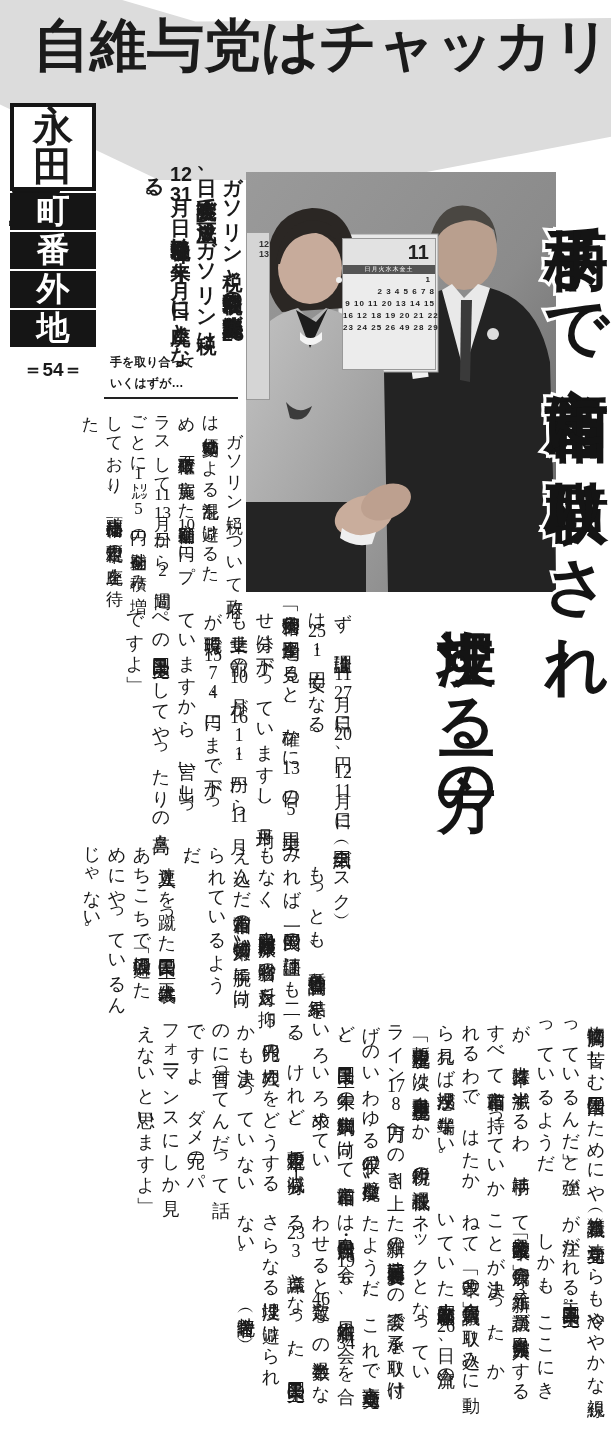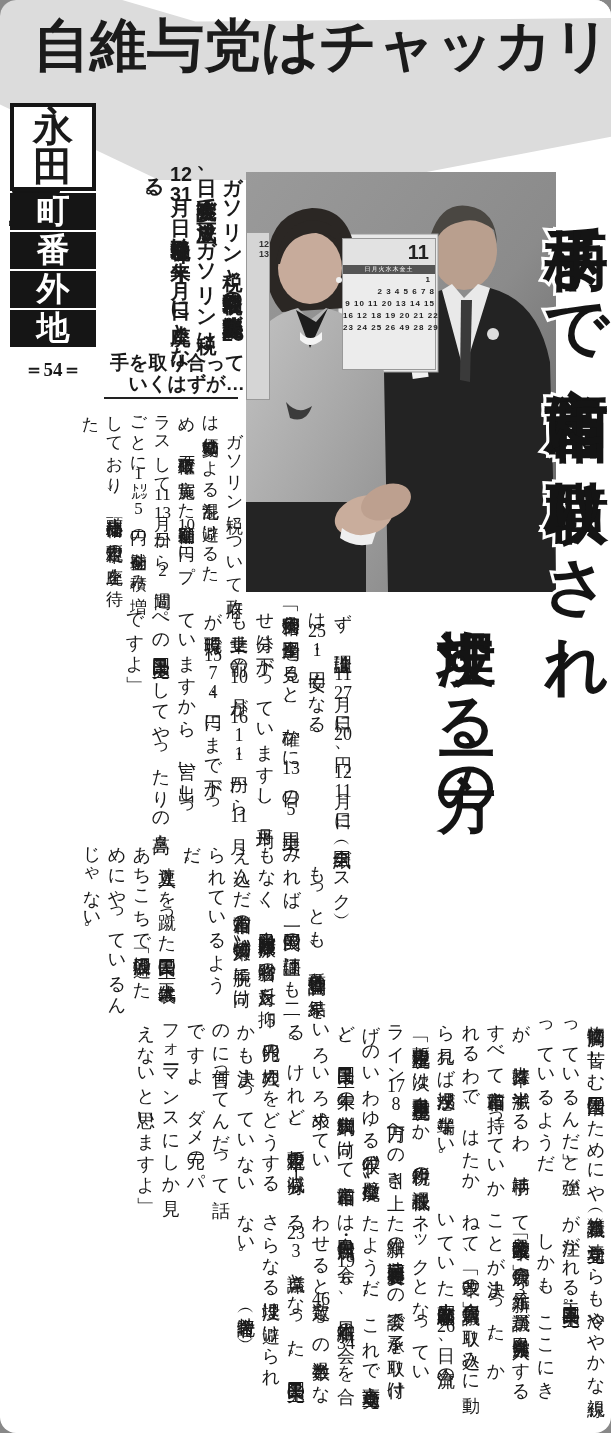--- a/index.html
+++ b/index.html
@@ -1,17 +1,17 @@
 <!DOCTYPE html>
 <html><head>
 <meta charset="utf-8">
 <style>
   html,body{margin:0;padding:0;background:#888;}
   .page{position:relative;width:611px;height:1433px;background:#fff;margin:0 auto;overflow:hidden;
-        font-family:"Liberation Serif","DejaVu Serif",serif;color:#1a1a1a;border-radius:16px;}
+        font-family:"Liberation Serif","DejaVu Serif",serif;color:#1a1a1a;}
   
   .masthead{position:absolute;left:0;top:0;width:611px;height:180px;background:#dcdcdc;}
   .masthead .wedge-top{position:absolute;inset:0;background:#fff;
         clip-path:polygon(20% 0,100% 0,100% 10%,32% 12%);}
   .masthead .wedge-br{position:absolute;inset:0;background:#fff;
         clip-path:polygon(63% 100%,100% 76%,100% 100%);}
   .masthead .wedge-bl{position:absolute;inset:0;background:#fff;
         clip-path:polygon(0 58%,26% 100%,0 100%);}
   .mh-line1{position:absolute;left:33px;top:8px;width:575px;font-size:57px;font-weight:900;
         letter-spacing:0px;white-space:nowrap;color:#1b1b1b;}
@@ -19,21 +19,21 @@
   .mh-line2 .em{font-family:"Liberation Sans","DejaVu Sans",sans-serif;font-size:86px;font-weight:900;letter-spacing:-2px;}
   .mh-line2 .rest{font-size:80px;font-weight:900;letter-spacing:-1px;}
   
   .badge{position:absolute;left:10px;top:103px;width:86px;}
   .badge-white{box-sizing:border-box;width:86px;height:88px;border:4px solid #151515;background:#fff;
         display:flex;flex-direction:column;align-items:center;justify-content:center;line-height:1;}
   .badge-white span{font-size:40px;font-weight:900;display:block;}
   .badge-black{box-sizing:border-box;width:86px;height:37px;margin-top:2px;background:#151515;color:#fff;
         display:flex;align-items:center;justify-content:center;font-size:33px;font-weight:900;line-height:1;}
   .badge-issue{width:86px;text-align:center;margin-top:10px;font-size:19px;font-weight:700;
-        font-family:Liberation Serif, serif;}
+        font-family:Liberation Sans, sans-serif;}
   
   .jvert{writing-mode:vertical-rl;white-space:pre-line;text-align:start;}
   .tcy{text-combine-upright:all;}
   .lead{position:absolute;left:86px;top:164px;width:160px;height:194px;font-size:20px;font-weight:700;
         line-height:26px;font-family:"Liberation Sans","DejaVu Sans",sans-serif;}
   .band{position:absolute;font-size:18px;line-height:25px;letter-spacing:1px;}
   .band-a{left:2px;top:404px;width:244px;height:188px;font-size:17px;line-height:24px;}
   .band-b{left:6px;top:600px;width:350px;height:230px;line-height:26px;}
   .band-c{left:6px;top:834px;width:348px;height:176px;}
   .band-d{left:2px;top:1012px;width:606px;height:188px;}
@@ -41,22 +41,22 @@
   
   .photo{position:absolute;left:246px;top:172px;width:310px;height:420px;background:#777;overflow:hidden;}
   .calendar{position:absolute;left:96px;top:66px;width:92px;height:130px;background:#ececec;
         border:1px solid #999;font-family:"Liberation Sans","DejaVu Sans",sans-serif;}
   .cal-head{display:flex;align-items:center;justify-content:flex-end;height:26px;background:#e2e2e2;padding:0 6px;}
   .cal-month{font-size:20px;font-weight:900;color:#222;}
   .cal-dow{font-size:6px;background:#555;color:#fff;text-align:center;line-height:9px;height:9px;letter-spacing:1px;}
   .cal-row{font-size:8px;font-weight:700;color:#222;text-align:right;line-height:12px;letter-spacing:1px;white-space:nowrap;}
   .side-cal{position:absolute;left:0px;top:60px;width:22px;height:160px;background:#d5d5d5;border:1px solid #999;
         font-size:9px;font-weight:700;color:#333;text-align:right;padding-top:6px;font-family:"Liberation Sans",sans-serif;}
-  .caption{position:absolute;left:110px;top:352px;font-size:19px;font-weight:700;line-height:21px;
-        font-family:"Liberation Sans","DejaVu Sans",sans-serif;white-space:pre-line;text-align:right;}
+  .caption{position:absolute;left:110px;top:352px;font-size:12px;font-weight:700;line-height:21px;
+        font-family:"Liberation Sans","DejaVu Sans",sans-serif;white-space:pre-line;}
   .caption-rule{position:absolute;left:104px;top:397px;width:134px;height:2px;background:#222;}
   
   .hl{position:absolute;writing-mode:vertical-rl;font-family:"Liberation Sans","DejaVu Sans",sans-serif;
       font-weight:900;color:#141414;-webkit-text-stroke:6px #fff;paint-order:stroke fill;
       text-shadow:0 0 3px #fff,0 0 3px #fff;}
   .hl-1{left:534px;top:174px;font-size:64px;letter-spacing:4px;height:840px;}
   .hl-2{left:428px;top:584px;font-size:58px;letter-spacing:2px;height:430px;}
   .hl-3{left:342px;top:622px;width:80px;}
   .hl-3-box{width:78px;height:112px;background:#151515;display:flex;align-items:center;justify-content:center;}
   .hl-3-box span{writing-mode:vertical-rl;color:#fff;font-size:46px;font-weight:900;

